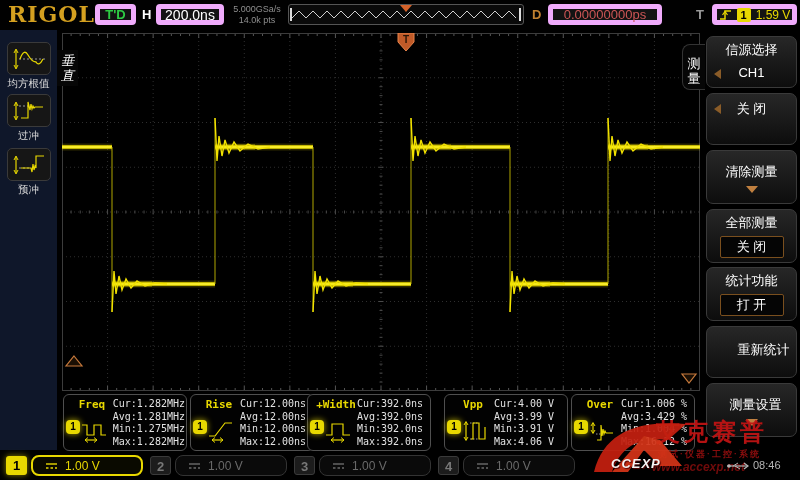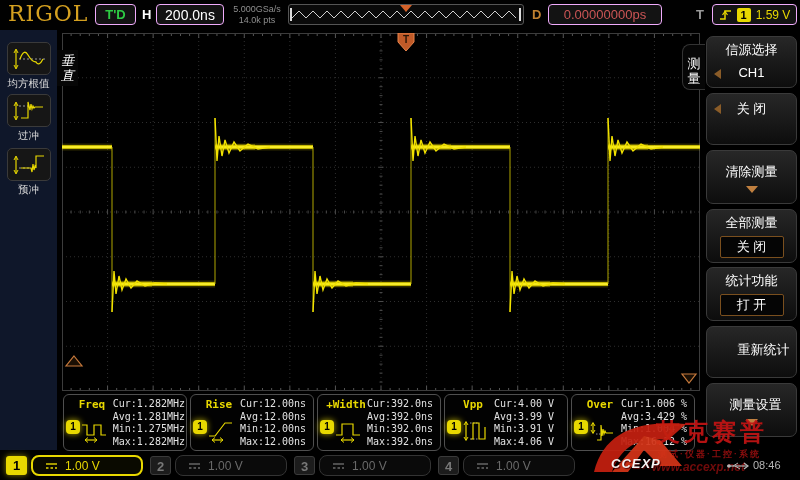--- a/index.html
+++ b/index.html
@@ -1,22 +1,22 @@
 <!DOCTYPE html>
 <html><head>
 <meta charset="utf-8">
 <style>
   html,body{margin:0;padding:0;background:#000;}
   .screen{position:relative;width:800px;height:480px;background:#000;overflow:hidden;
           font-family:"Liberation Sans",sans-serif;}
   
   .topbar{position:absolute;left:0;top:0;width:800px;height:30px;background:#010101;}
-  .brand{position:absolute;left:8px;top:1px;font-family:"DejaVu Serif",serif;font-weight:normal;
+  .brand{position:absolute;left:8px;top:1px;font-family:"DejaVu Serif",serif;font-weight:bold;
          font-size:22px;color:#d4a020;letter-spacing:1px;}
-  .pill{position:absolute;top:4px;height:21px;background:#131313;border:1px solid #f0abfc;
+  .pill{position:absolute;top:4px;height:21px;background:#131313;border:5px solid #f0abfc;
         border-radius:4px;box-sizing:border-box;display:flex;align-items:center;justify-content:center;}
   .trigstat{left:95px;width:41px;color:#2ecc44;font-weight:bold;font-size:13px;}
   .hlabel{position:absolute;left:142px;top:7px;color:#fff;font-weight:bold;font-size:13px;}
   .timebase{left:156px;width:68px;color:#fff;font-size:14px;}
   .samp{position:absolute;left:226px;top:4px;width:62px;color:#8f8f8f;font-size:9px;line-height:11px;text-align:center;}
   .preview{position:absolute;left:288px;top:4px;width:236px;height:21px;background:#0a0a0a;
            border:1px solid #555;border-radius:3px;box-sizing:border-box;}
   .dlabel{position:absolute;left:532px;top:7px;color:#c08030;font-weight:bold;font-size:13px;}
   .delay{left:548px;width:114px;color:#cc5555;font-size:13px;}
   .tlabel{position:absolute;left:696px;top:7px;color:#999;font-weight:bold;font-size:13px;}
@@ -567,21 +567,21 @@
           <span class="mk">Min:</span>
           <span>12.00ns</span>
         </div>
       <div class="mrow">
           <span class="mk">Max:</span>
           <span>12.00ns</span>
         </div>
     </div>
   </div>
 
-  <div class="mbox" style="left:317px;">
+  <div class="mbox" style="left:307px;">
     <div class="mleft">
       <div class="mname">+Width</div>
       <div class="mbadge">1</div>
       <svg class="micon" width="27" height="24">
         <polyline points="1,16 7,16 7,5 18,5 18,16 25,16" fill="none" stroke="#e8d800" stroke-width="1.2"></polyline>
         <line x1="6" y1="21" x2="19" y2="21" stroke="#e8d800" stroke-width="1.2"></line>
         <polyline points="9,18.5 6,21 9,23.5" fill="none" stroke="#e8d800" stroke-width="1"></polyline>
         <polyline points="16,18.5 19,21 16,23.5" fill="none" stroke="#e8d800" stroke-width="1"></polyline>
       </svg>
     </div>

